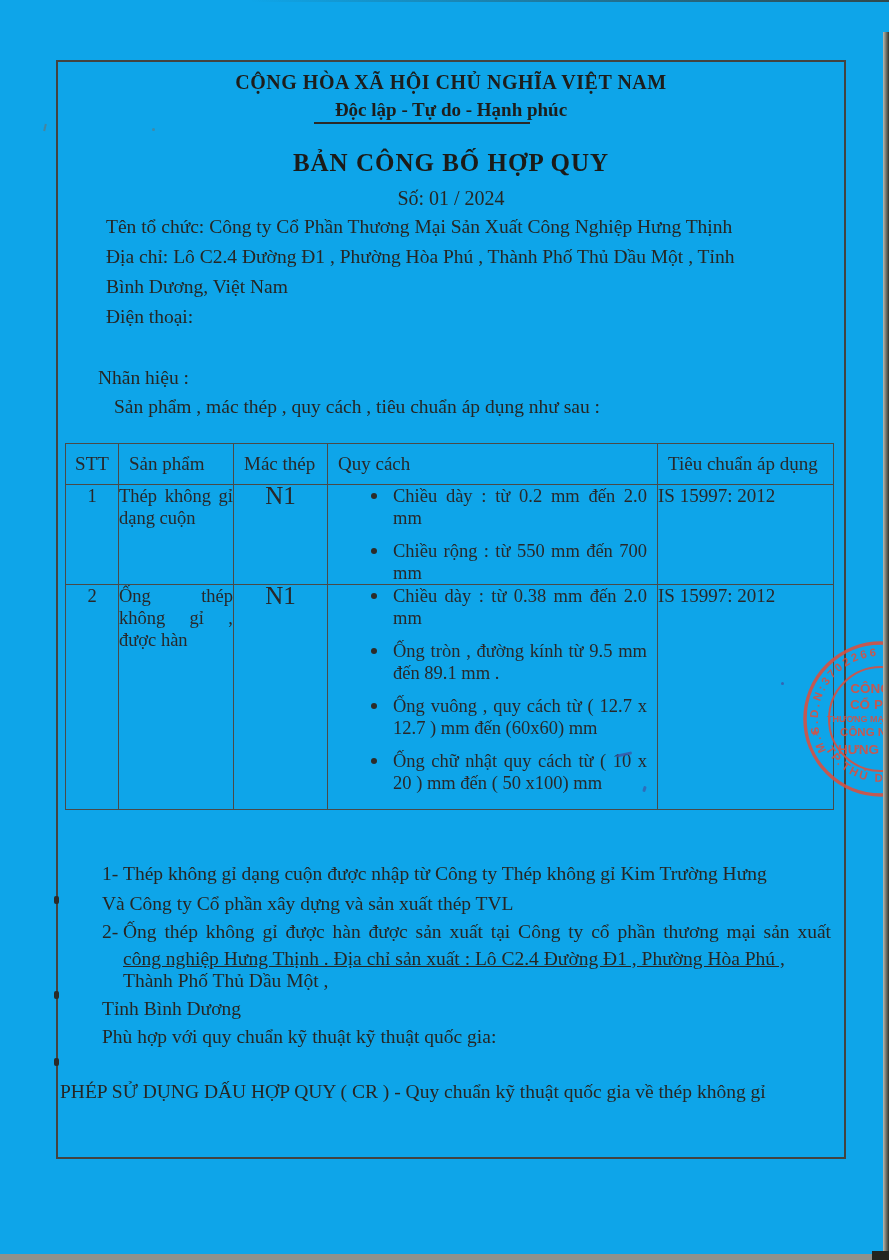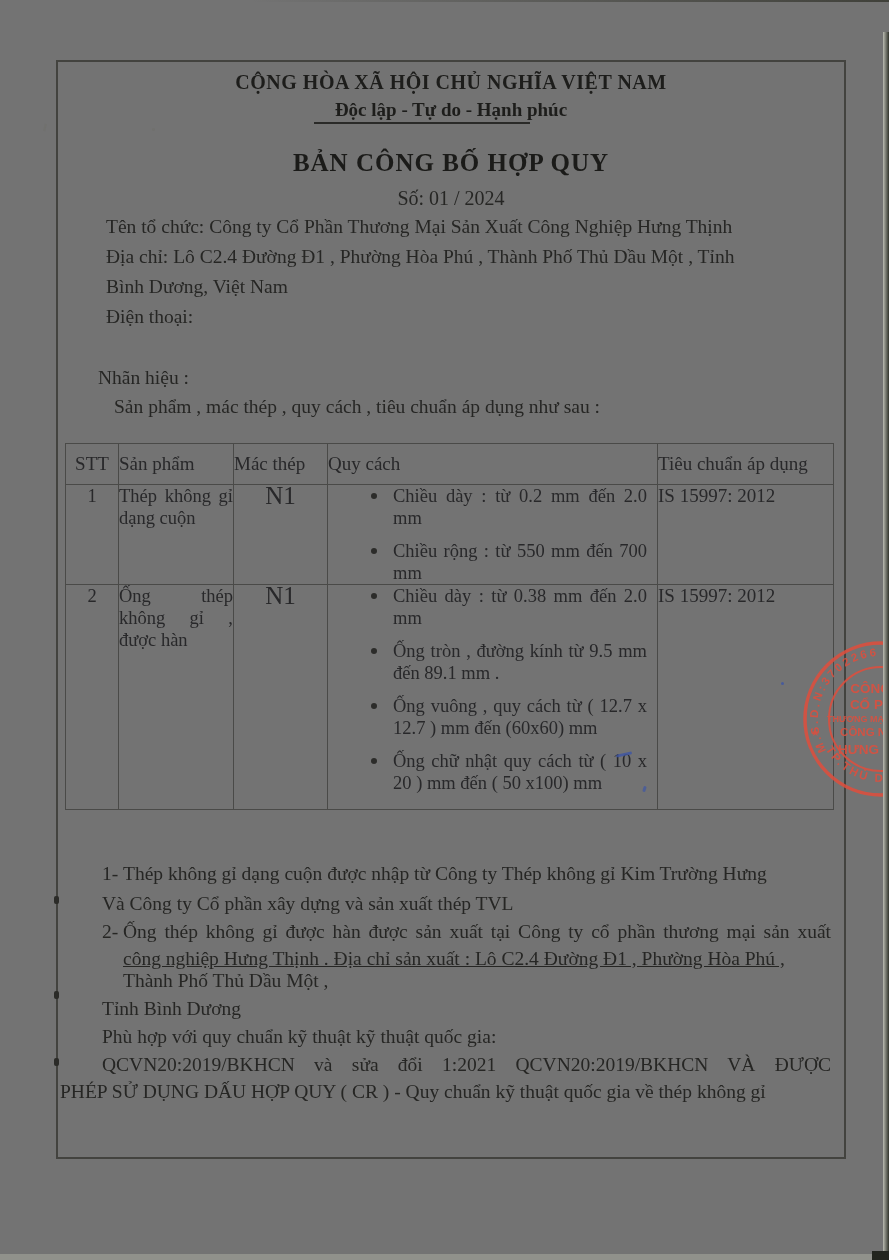--- a/index.html
+++ b/index.html
@@ -1,18 +1,18 @@
 <!DOCTYPE html>
 <html><head>
 <meta charset="utf-8">
 <style>
   html,body{margin:0;padding:0;background:#e8e8e6;}
   .page{
     position:relative;width:889px;height:1260px;margin:0 auto;
-    background:#737373;overflow:hidden;
+    background:#0ea5e9;overflow:hidden;
     font-family:"Liberation Serif","DejaVu Serif",serif;
     color:#262624;
   }
   .abs{position:absolute;white-space:nowrap;}
   .centered{left:56px;width:790px;text-align:center;}
   .page-border{
     position:absolute;left:56px;top:60px;width:786px;height:1095px;
     border:2px solid #43433f;
   }
   
@@ -22,21 +22,21 @@
   .doc-title{top:149px;font-size:25px;font-weight:bold;letter-spacing:1px;color:#1b1b19;}
   .doc-number{top:187px;font-size:20px;}
   
   .info{font-size:19.5px;}
   
   table.spec-table{
     position:absolute;left:65px;top:443px;border-collapse:collapse;table-layout:fixed;
     font-size:18.5px;line-height:22px;color:#28282a;
   }
   table.spec-table td{border:1.5px solid #4a4a48;vertical-align:top;padding:0;}
-  tr.hdr td{height:40px;vertical-align:middle;font-size:19px;}
+  tr.hdr td{height:40px;vertical-align:middle;font-size:19px;padding-left:10px;}
   tr.hdr td.c{text-align:center;padding-left:0;}
   td.stt{text-align:center;padding-top:12px;}
   td.product{padding:12px 8px 0 9px;text-align:justify;}
   td.grade{text-align:center;padding-top:12px;font-size:25px;}
   td.standard{padding:12px 4px 0 8px;font-size:19px;}
   td.specs{padding-top:10px;}
   .spec-item{position:relative;margin:0 10px 11px 0;padding-left:65px;text-align:justify;}
   .spec-item:last-child{margin-bottom:0;}
   .spec-item::before{
     content:'';position:absolute;left:43px;top:8px;width:6px;height:6px;
@@ -133,21 +133,20 @@
 
   <div class="abs note" style="left:102px;top:863px;">1-</div>
   <div class="abs note" style="left:123px;top:863px;">Thép không gỉ dạng cuộn được nhập từ Công ty Thép không gỉ Kim Trường Hưng</div>
   <div class="abs note" style="left:102px;top:893px;">Và Công ty Cổ phần xây dựng và sản xuất thép TVL</div>
   <div class="abs note" style="left:102px;top:921px;">2-</div>
   <div class="abs note justify-line" style="left:123px;top:921px;width:708px;">Ống thép không gỉ được hàn được sản xuất tại Công ty cổ phần thương mại sản xuất</div>
   <div class="abs note" style="left:123px;top:948px;text-decoration:underline;">công nghiệp Hưng Thịnh . Địa chỉ sản xuất : Lô C2.4 Đường Đ1 , Phường Hòa Phú ,</div>
   <div class="abs note" style="left:123px;top:970px;">Thành Phố Thủ Dầu Một ,</div>
   <div class="abs note" style="left:102px;top:998px;">Tỉnh Bình Dương</div>
   <div class="abs note" style="left:102px;top:1026px;">Phù hợp với quy chuẩn kỹ thuật kỹ thuật quốc gia:</div>
-  <div class="abs note justify-line" style="left:102px;top:1054px;width:729px;">QCVN20:2019/BKHCN và sửa đổi 1:2021 QCVN20:2019/BKHCN VÀ ĐƯỢC</div>
   <div class="abs note" style="left:60px;top:1081px;">PHÉP SỬ DỤNG DẤU HỢP QUY ( CR ) -  Quy chuẩn kỹ thuật quốc gia về thép không gỉ</div>
 
   <svg class="stamp" width="220" height="220" viewBox="-110 -110 220 220">
     <defs>
       <path id="arcTop" d="M -54.6 31.5 A 63 63 0 0 1 36.1 -51.6"></path>
       <path id="arcBottom" d="M -57.1 26.6 A 63 63 0 0 0 57.1 26.6"></path>
     </defs>
     <circle r="76" fill="none" stroke="#dd4f3e" stroke-width="3.5"></circle>
     <circle r="52" fill="none" stroke="#dd4f3e" stroke-width="2"></circle>
     <text class="st-arc"><textPath href="#arcTop">M.S.D.N:3702266</textPath></text>

